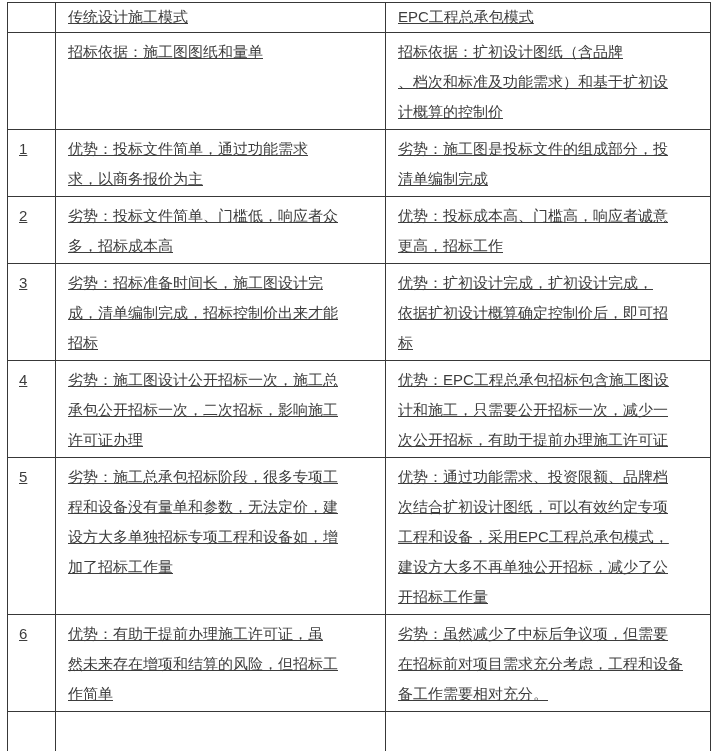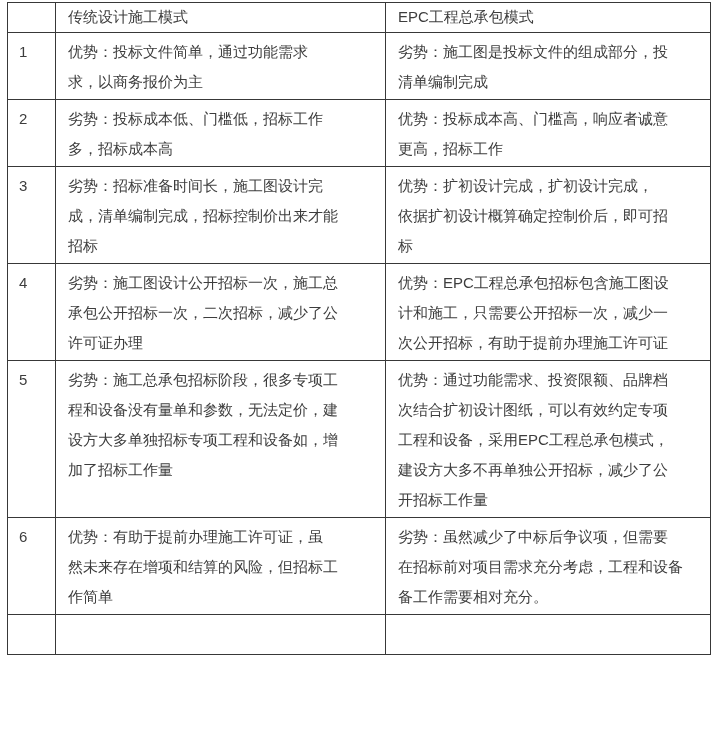--- a/index.html
+++ b/index.html
@@ -18,20 +18,21 @@
     table-layout: fixed;
     margin: 2px 0 0 7px;
     width: 703px;
   }
   table.cmp td {
     border: 1px solid #383838;
     font-size: 15px;
     color: #3d3d3d;
     vertical-align: top;
     background: #ffffff;
+    text-decoration: underline;
   }
   tr.head-row td {
     height: 30px;
     line-height: 28px;
     padding: 0 6px 0 12px;
     white-space: nowrap;
     overflow: hidden;
   }
   tr.section-row td {
     height: 35px;
@@ -64,51 +65,58 @@
       <col style="width:330px">
       <col style="width:325px">
     </colgroup>
     <tbody>
       <tr class="head-row">
         <td class="num"></td>
         <td>传统设计施工模式</td>
         <td>EPC工程总承包模式</td>
       </tr>
 
+      <tr class="body-row">
+        <td class="num"></td>
+        <td class="txt">招标依据：施工图图纸和量单</td>
+        <td class="txt">招标依据：扩初设计图纸（含品牌
+、档次和标准及功能需求）和基于扩初设
+计概算的控制价</td>
+      </tr>
 
       <tr class="body-row">
         <td class="num">1</td>
         <td class="txt">优势：投标文件简单，通过功能需求
 求，以商务报价为主</td>
         <td class="txt">劣势：施工图是投标文件的组成部分，投
 清单编制完成</td>
       </tr>
 
       <tr class="body-row">
         <td class="num">2</td>
-        <td class="txt">劣势：投标成本低、门槛低，招标工作
+        <td class="txt">劣势：投标文件简单、门槛低，响应者众
 多，招标成本高</td>
         <td class="txt">优势：投标成本高、门槛高，响应者诚意
 更高，招标工作</td>
       </tr>
 
       <tr class="body-row">
         <td class="num">3</td>
         <td class="txt">劣势：招标准备时间长，施工图设计完
 成，清单编制完成，招标控制价出来才能
 招标</td>
         <td class="txt">优势：扩初设计完成，扩初设计完成，
 依据扩初设计概算确定控制价后，即可招
 标</td>
       </tr>
 
       <tr class="body-row">
         <td class="num">4</td>
         <td class="txt">劣势：施工图设计公开招标一次，施工总
-承包公开招标一次，二次招标，减少了公
+承包公开招标一次，二次招标，影响施工
 许可证办理</td>
         <td class="txt">优势：EPC工程总承包招标包含施工图设
 计和施工，只需要公开招标一次，减少一
 次公开招标，有助于提前办理施工许可证</td>
       </tr>
 
       <tr class="body-row">
         <td class="num">5</td>
         <td class="txt">劣势：施工总承包招标阶段，很多专项工
 程和设备没有量单和参数，无法定价，建

